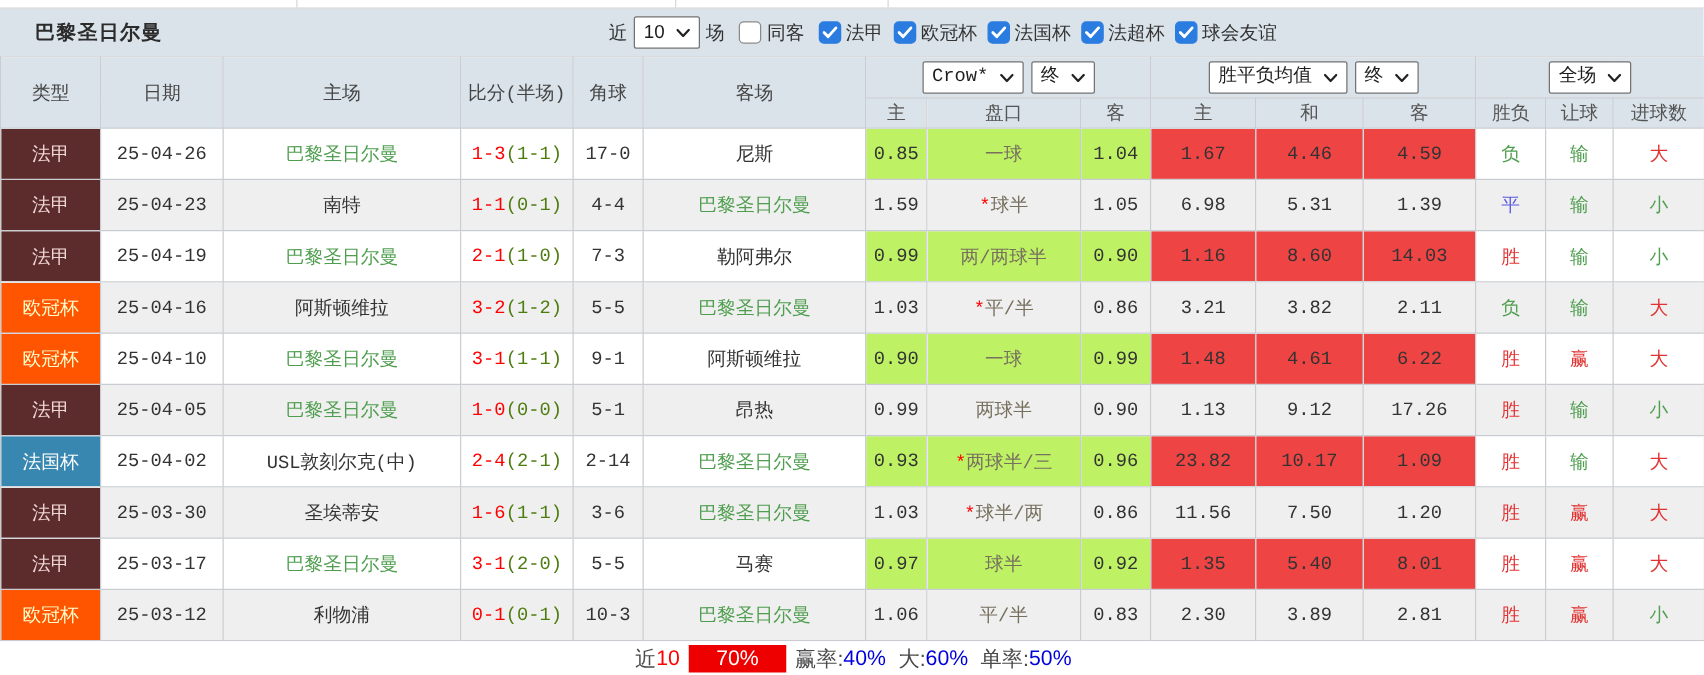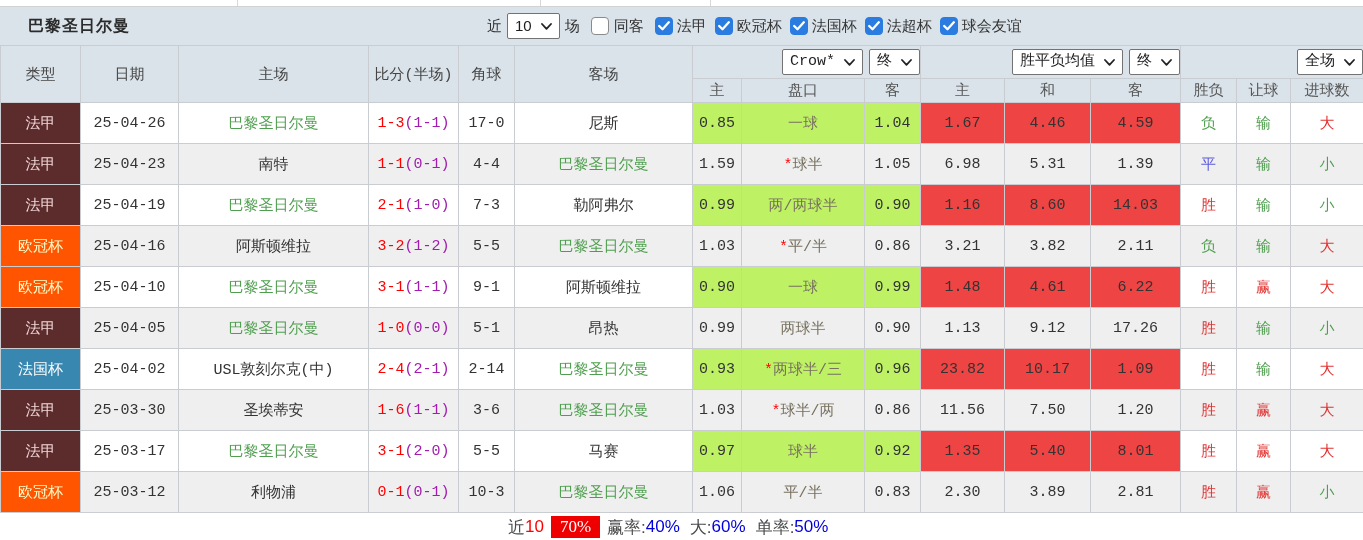--- a/index.html
+++ b/index.html
@@ -31,42 +31,42 @@
   table { border-collapse:collapse; table-layout:fixed; width:1363px; font-size:15px;font-family:Liberation Mono, monospace; }
   th, td { border:1px solid #c9cdd1; text-align:center; padding:0; overflow:hidden; white-space:nowrap; }
   thead th { background:#dae3ea; color:#454545; font-weight:normal; }
   tr.h1 { height:33px; }
   tr.h2 { height:24px; }
   tr.h2 th { font-size:15px; color:#555; }
   tbody tr { height:41px; background:#fff; }
   tbody tr:nth-child(even) td { background:#efefef; }
   tbody td.cream { background:#bef264; }
   tbody td.bluecol { background:#ef4444; }
-  .selwrap { display:flex; align-items:center; justify-content:flex-end; gap:6px; }
+  .selwrap { display:flex; align-items:center; justify-content:center; gap:6px; }
 
   td.badge { font-size:15px; }
   td.badge-ligue1 { background:#5c2b2b !important; color:#f0d7d7; }
   td.badge-ucl    { background:#ff5500 !important; color:#ffffcc; }
   td.badge-cdf    { background:#3787b0 !important; color:#ffffff; }
 
   .t-green { color:#4f9e4f; }
   .ft { color:#ff0000; }
-  .half { color:#a21caf; }
+  .half { color:#4d7c0f; }
   .hc { color:#77705f; }
   .star { color:#ff0000; }
   .r-red { color:#e23333; }
   .r-green { color:#4f9e4f; }
   .r-blue { color:#5b5be0; }
 
   
   .summary { height:28px; display:flex; align-items:center; font-size:17px; background:#fff; padding-left:508px; }
   .s-dark { color:#4a4a4a; }
   .s-red { color:#ff0000; }
   .s-blue { color:#0000dd; }
-  .s-hl { background:#ee0000; color:#fff; padding:1px 9px; margin:0 7px;font-family:Liberation Serif, serif; }
+  .s-hl { background:#ee0000; color:#fff; padding:1px 22px; margin:0 7px; }
   .sp { margin-left:10px; }
 </style>
 </head>
 <body>
 
 <div class="page">
 
   <div class="top-strip">
     <span class="tick" style="left:237px"></span>
     <span class="tick" style="left:540px"></span>

